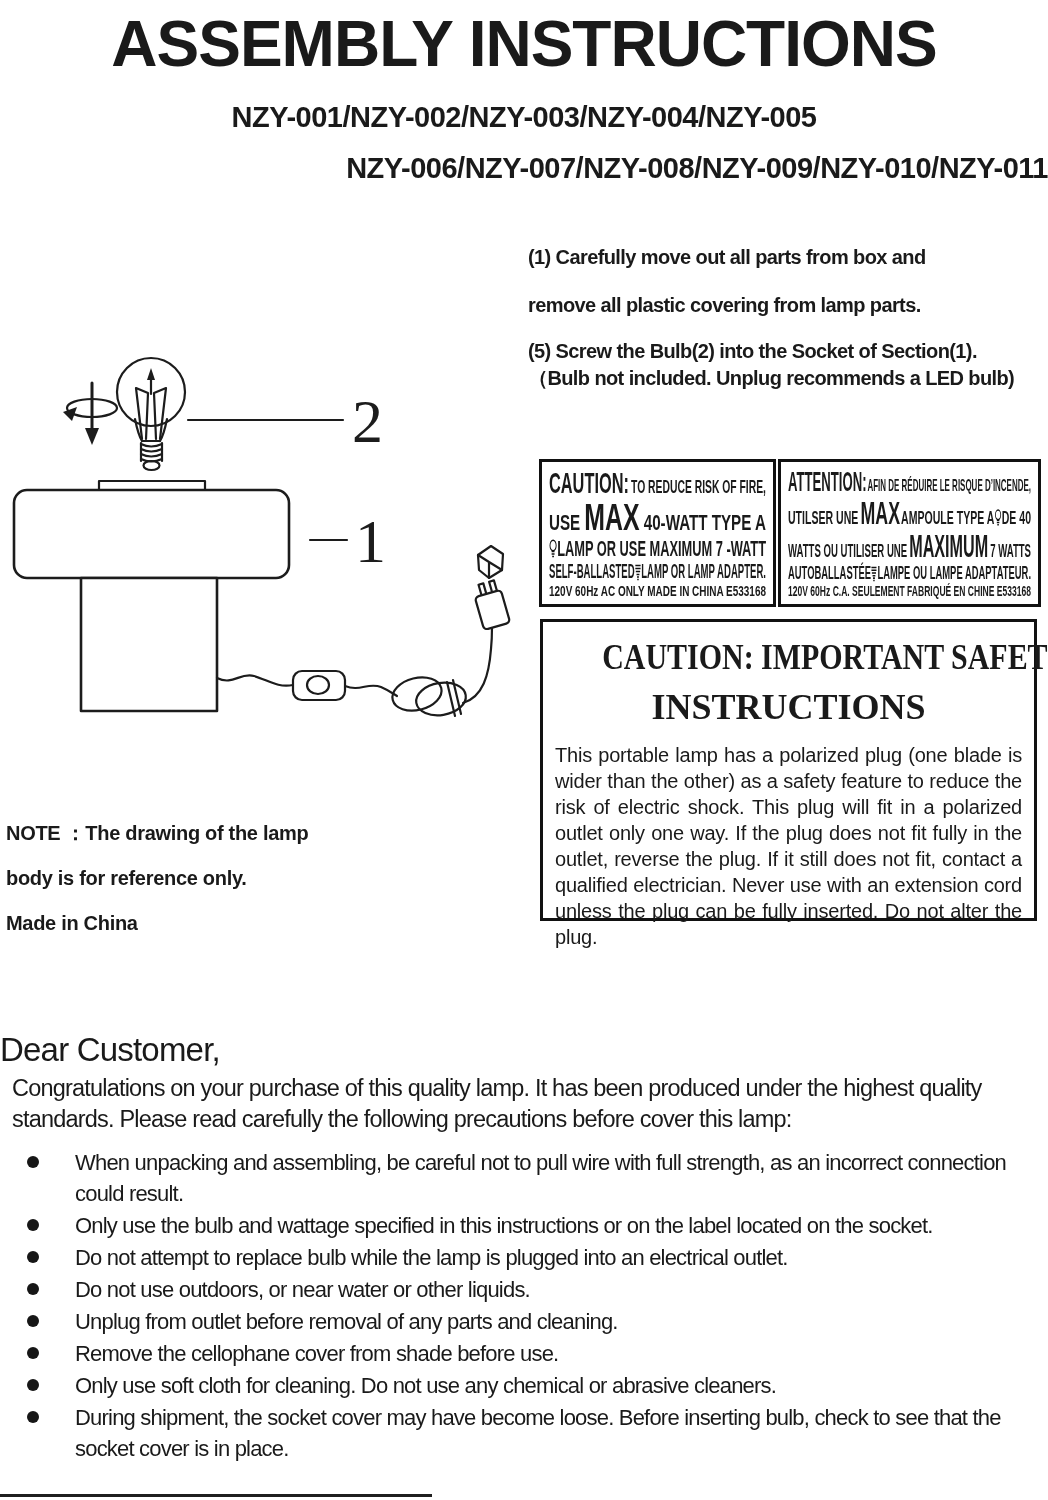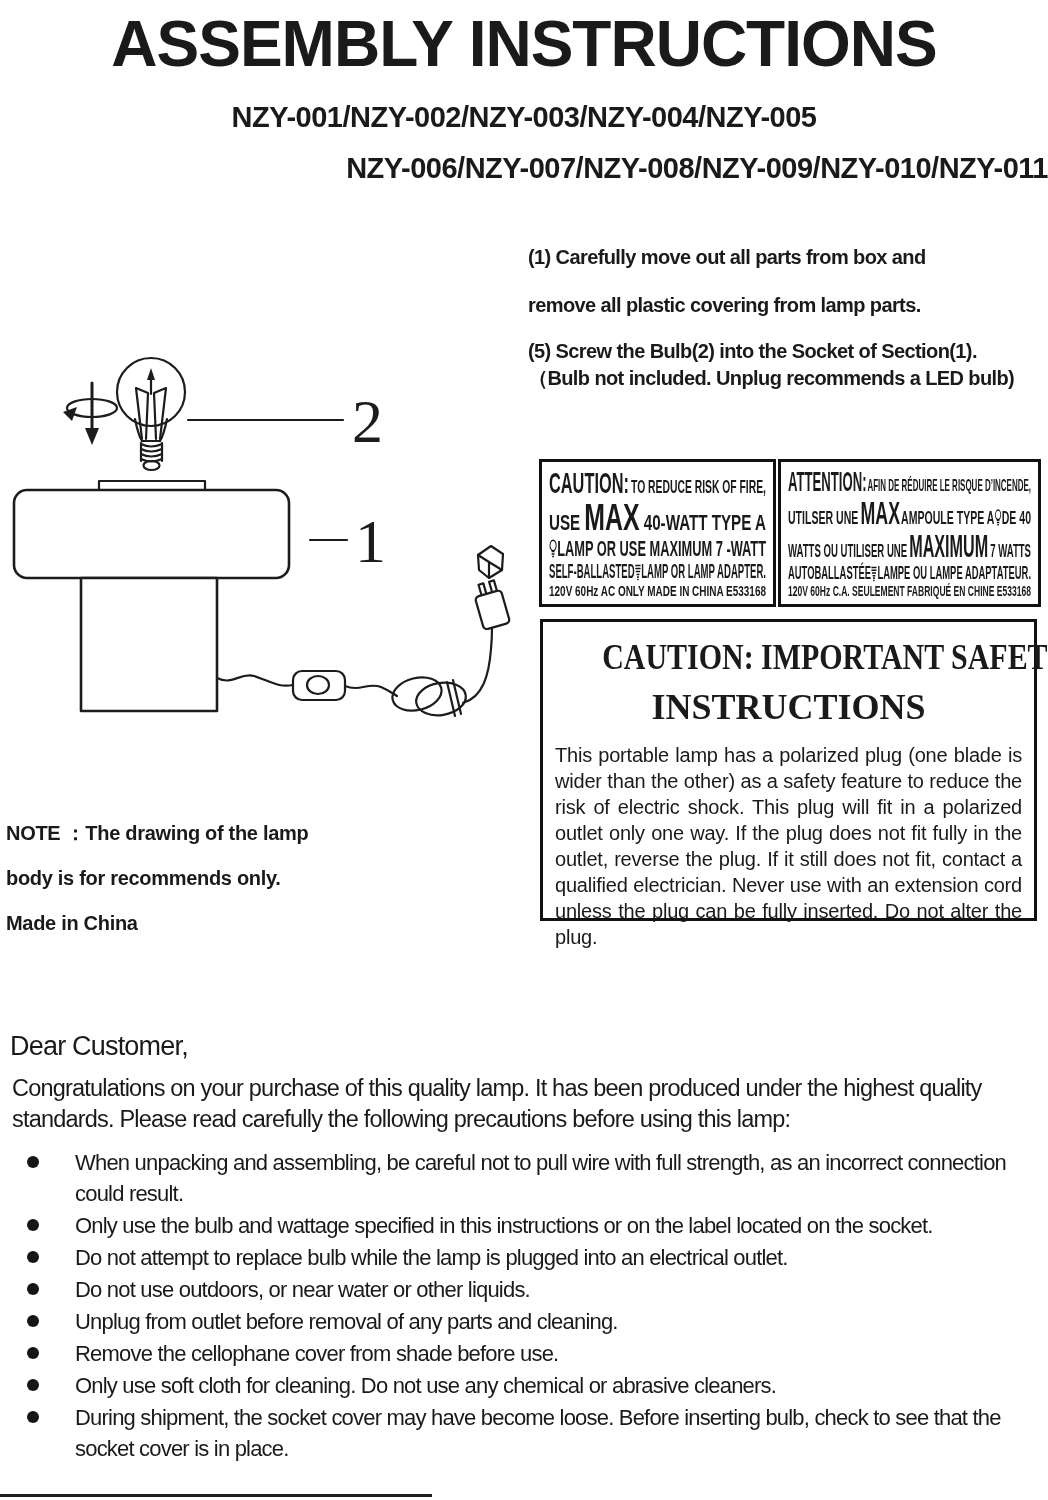--- a/index.html
+++ b/index.html
@@ -45,21 +45,21 @@
   .safety-title { font-family:"Liberation Serif", serif; font-weight:bold; font-size:36px;
                   text-align:center; line-height:50px; }
   .safety-body { margin-top:10px; font-size:20px; line-height:26px; text-align:justify;
                  letter-spacing:-0.2px; }
   
   .note { position:absolute; left:6px; top:796px; width:420px; height:120px;
           font-weight:bold; font-size:20px; letter-spacing:-0.3px;margin-top:24px; }
   .note .n { position:absolute; left:0; white-space:nowrap; }
   .n1 { top:0; } .n2 { top:47px; } .n3 { top:92px; }
   
-  .dear  { position:absolute; left:10px; top:1031px; font-size:27px; letter-spacing:-0.8px; }
+  .dear  { position:absolute; left:0; top:1031px; font-size:33px; letter-spacing:-0.8px; }
   .intro { position:absolute; left:12px; top:1073px; width:1015px; font-size:23.5px;
            line-height:31px; letter-spacing:-0.8px; }
   .bullets { position:absolute; left:0; top:1147px; width:1035px; margin:0; padding:0;
              list-style:none; font-size:22px; line-height:31px; letter-spacing:-0.8px; }
   .bullets li { position:relative; padding-left:75px; margin-bottom:1px; }
   .bullets .dot { position:absolute; left:27px; top:9px; width:12px; height:12px;
                   border-radius:50%; background:#161616; }
   .edge-line { position:absolute; left:0; top:1494px; width:432px; height:3px; background:#1f1f1f; }
 </style>
 </head>
@@ -198,26 +198,26 @@
   <div class="safety">
     <div class="safety-title">
       <span class="fit center" style="transform: scaleX(0.83177);">CAUTION: IMPORTANT SAFETY</span><br>
       <span class="fit center">INSTRUCTIONS</span>
     </div>
     <div class="safety-body">This portable lamp has a polarized plug (one blade is wider than the other) as a safety feature to reduce the risk of electric shock. This plug will fit in a polarized outlet only one way. If the plug does not fit fully in the outlet, reverse the plug. If it still does not fit, contact a qualified electrician. Never use with an extension cord unless the plug can be fully inserted. Do not alter the plug.</div>
   </div>
 
   <div class="note">
     <div class="n n1">NOTE ：The drawing of the lamp</div>
-    <div class="n n2">body is for recommends only.</div>
+    <div class="n n2">body is for reference only.</div>
     <div class="n n3">Made in China</div>
   </div>
 
   <div class="dear">Dear Customer,</div>
-  <div class="intro">Congratulations on your purchase of this quality lamp. It has been produced under the highest quality standards. Please read carefully the following precautions before using this lamp:</div>
+  <div class="intro">Congratulations on your purchase of this quality lamp. It has been produced under the highest quality standards. Please read carefully the following precautions before cover this lamp:</div>
 
   <ul class="bullets">
     <li><span class="dot"></span><span>When unpacking and assembling, be careful not to pull wire with full strength, as an incorrect connection could result.</span></li>
     <li><span class="dot"></span><span>Only use the bulb and wattage specified in this instructions or on the label located on the socket.</span></li>
     <li><span class="dot"></span><span>Do not attempt to replace bulb while the lamp is plugged into an electrical outlet.</span></li>
     <li><span class="dot"></span><span>Do not use outdoors, or near water or other liquids.</span></li>
     <li><span class="dot"></span><span>Unplug from outlet before removal of any parts and cleaning.</span></li>
     <li><span class="dot"></span><span>Remove the cellophane cover from shade before use.</span></li>
     <li><span class="dot"></span><span>Only use soft cloth for cleaning. Do not use any chemical or abrasive cleaners.</span></li>
     <li><span class="dot"></span><span>During shipment, the socket cover may have become loose. Before inserting bulb, check to see that the socket cover is in place.</span></li>

